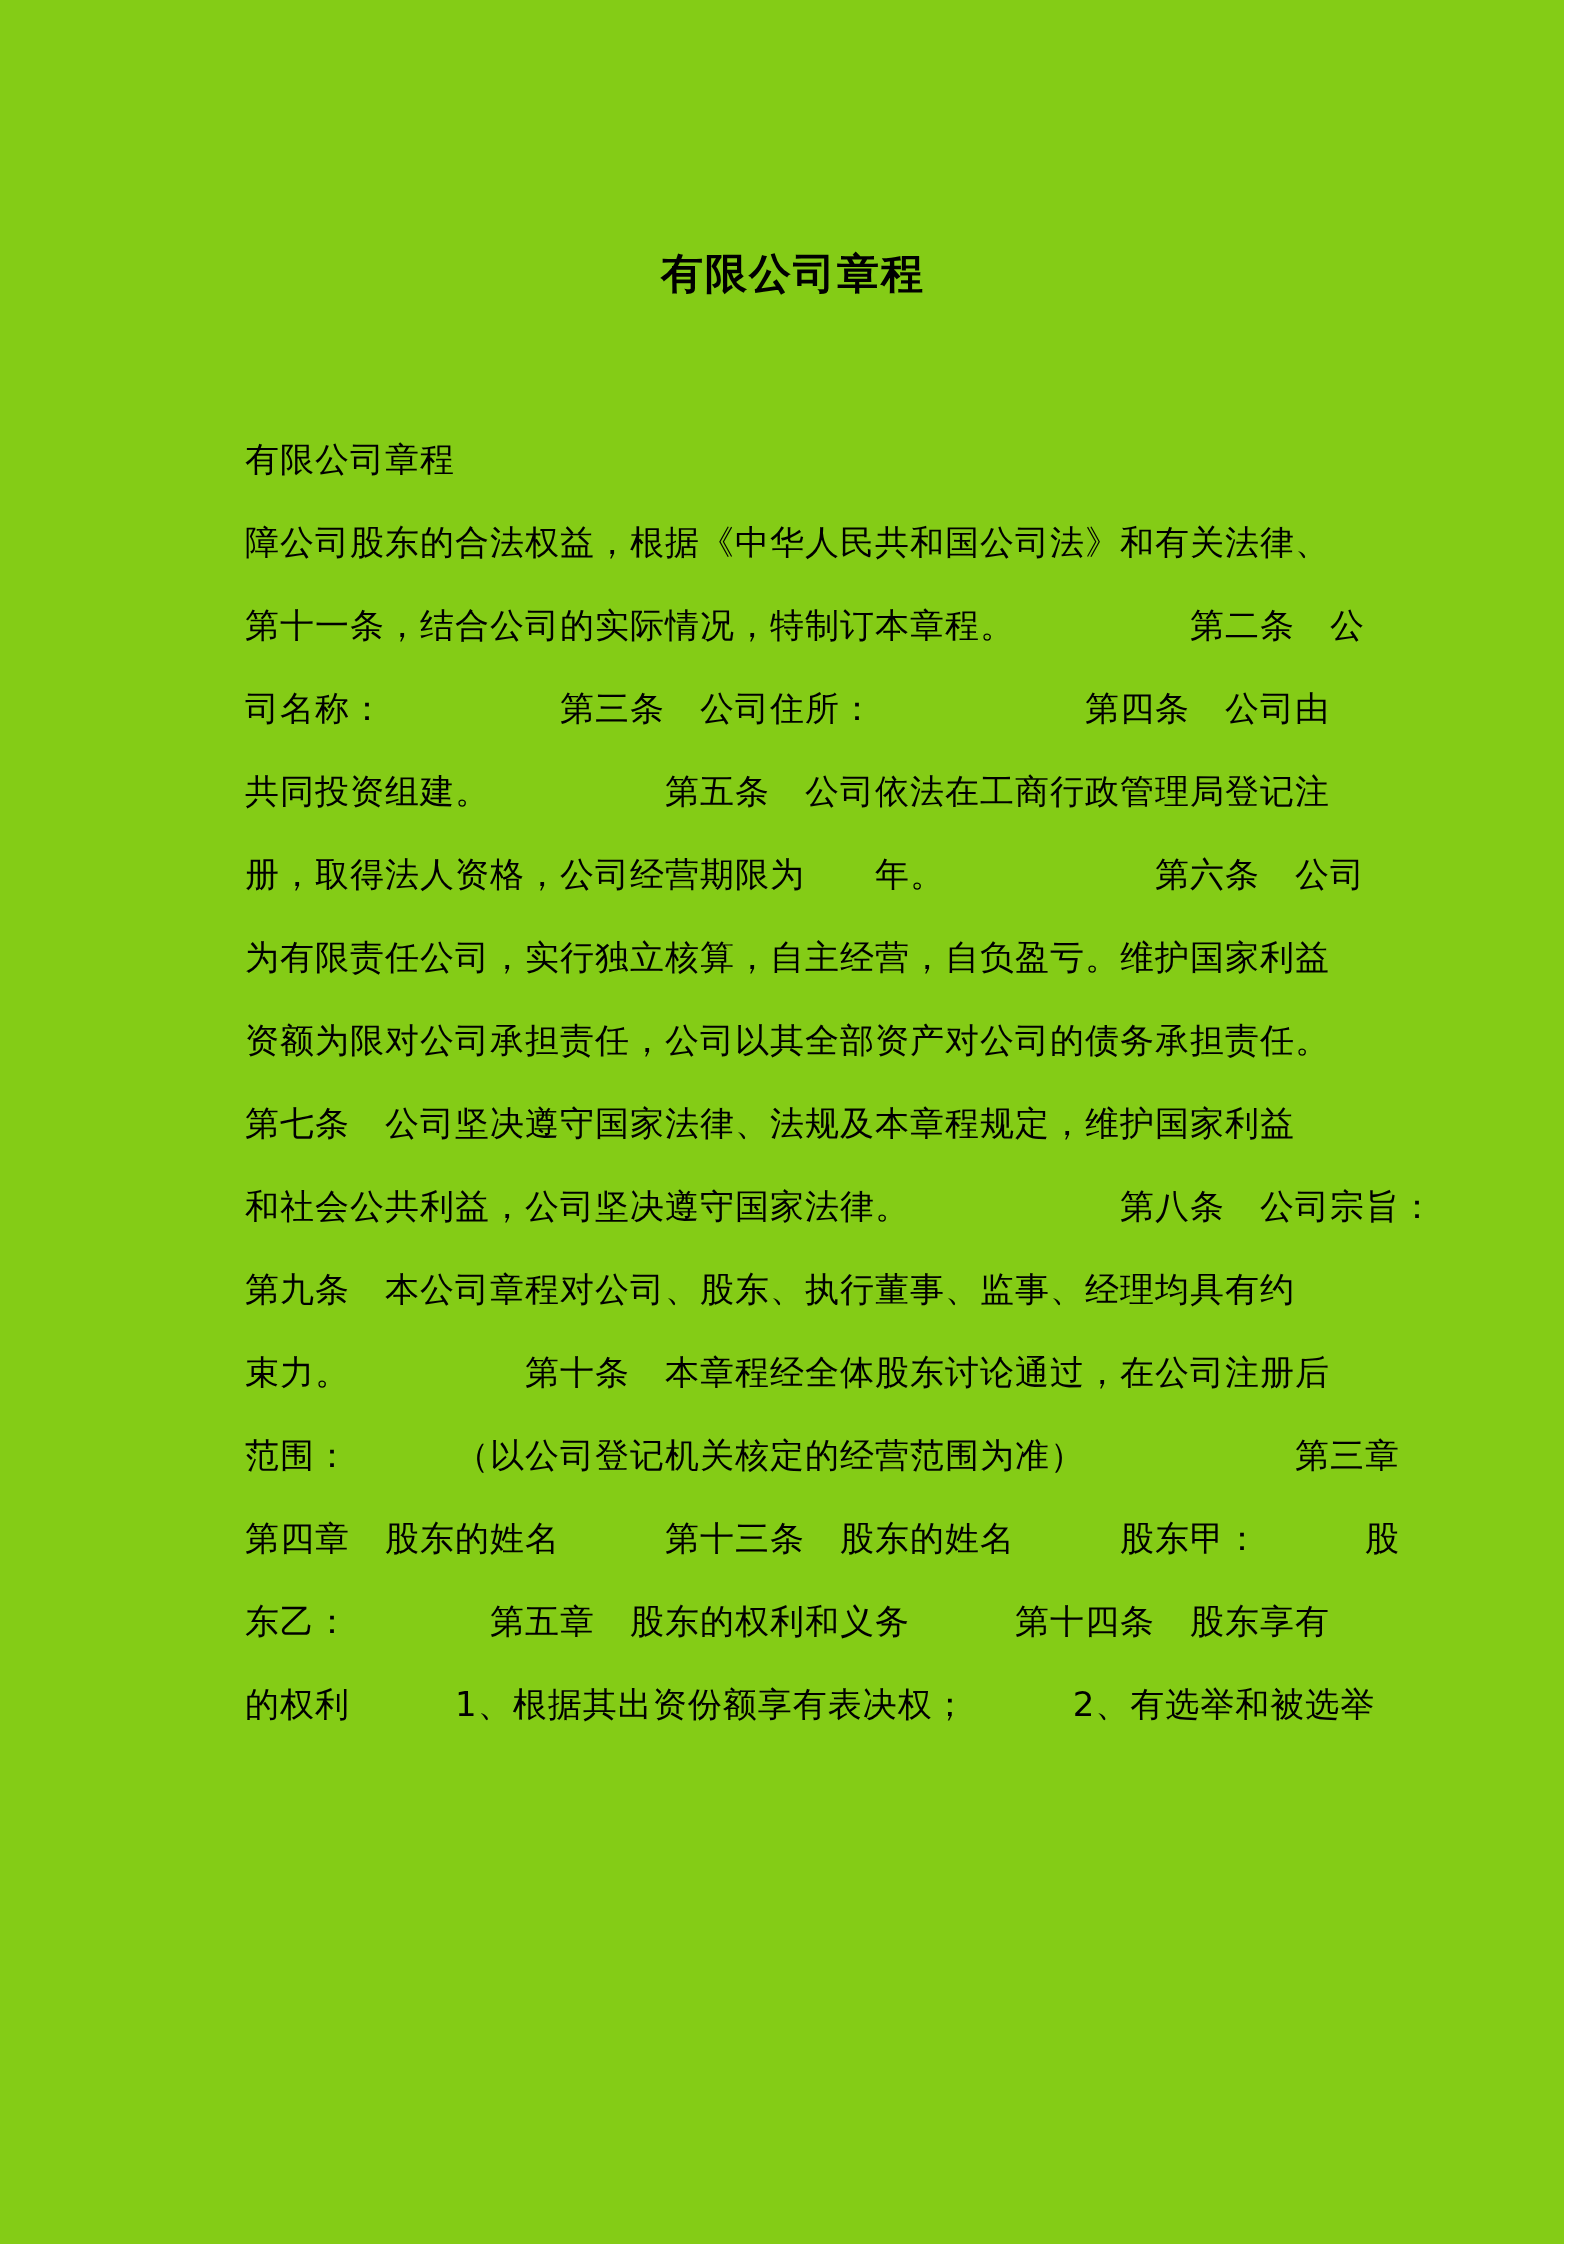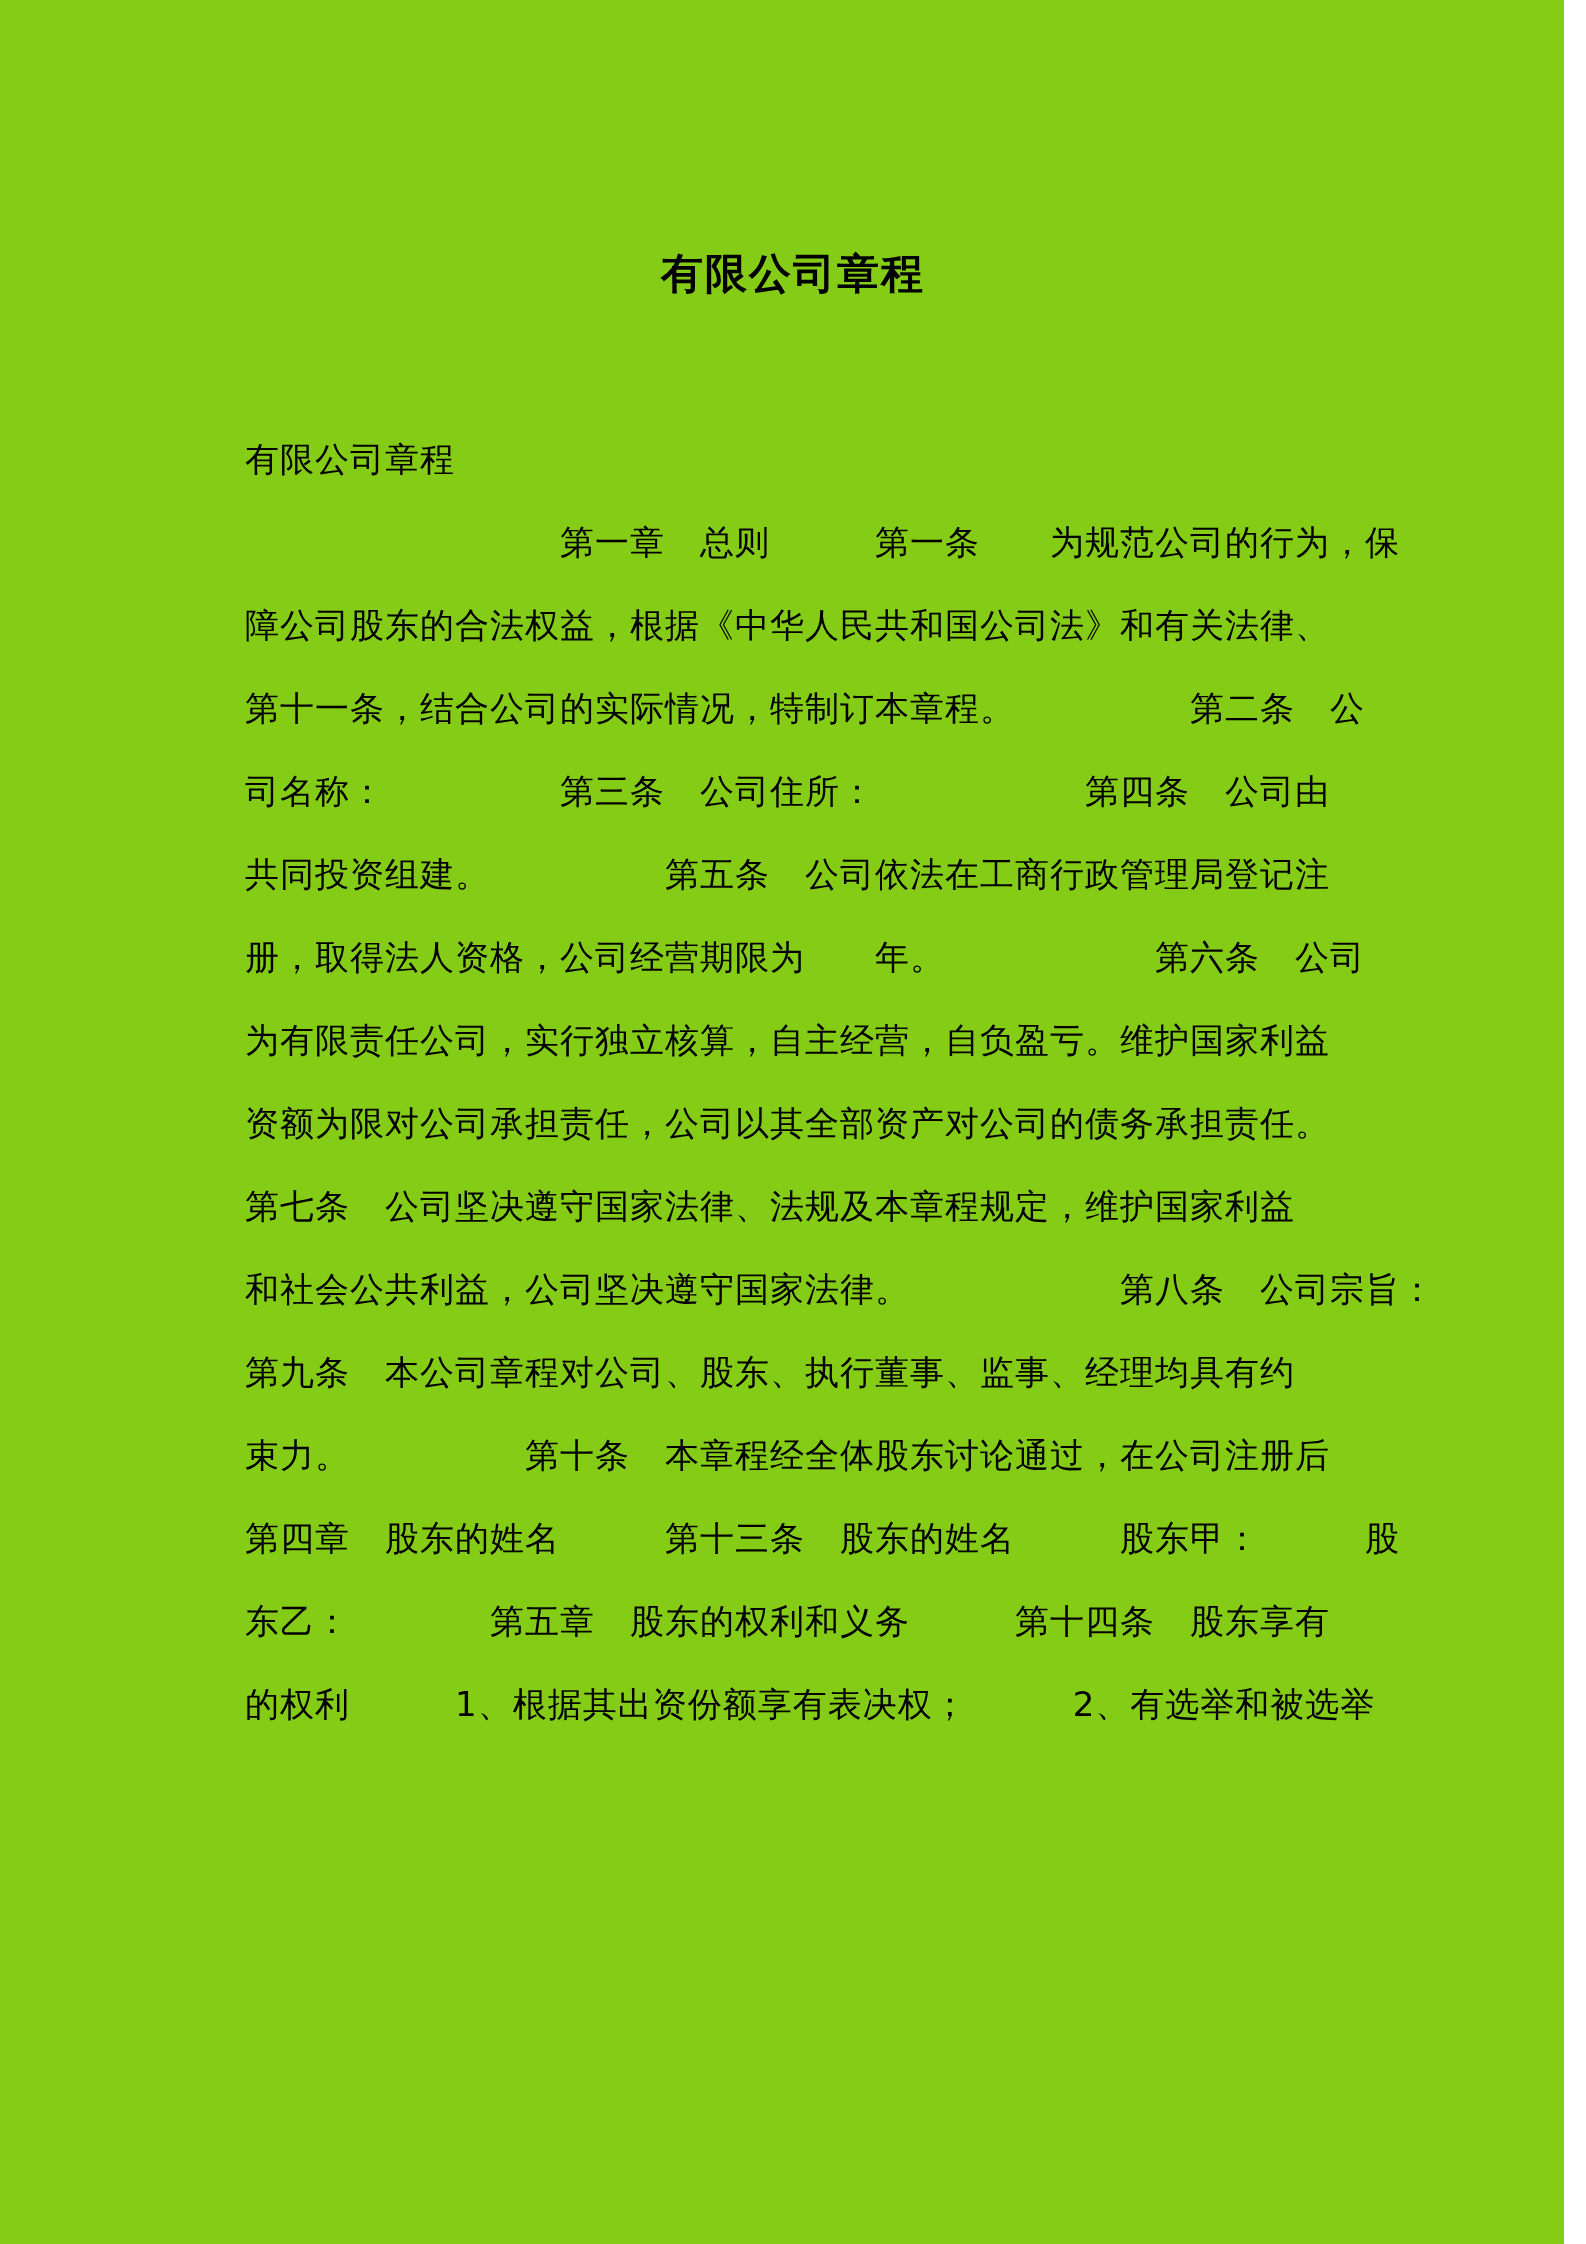--- a/index.html
+++ b/index.html
@@ -42,29 +42,29 @@
     white-space: pre;
   }
 </style>
 </head>
 <body>
 
 <div class="page">
   <h1 class="doc-title">有限公司章程</h1>
   <div class="doc-body">
     <div class="subtitle">有限公司章程</div>
-    <div class="line">　　　　　　　　　第一章　总则　　　第一条　　为规范公司的行为，保</div>
     <div class="line">障公司股东的合法权益，根据《中华人民共和国公司法》和有关法律、</div>
     <div class="line">第十一条，结合公司的实际情况，特制订本章程。　　　　　第二条　公</div>
     <div class="line">司名称：　　　　　第三条　公司住所：　　　　　　第四条　公司由</div>
     <div class="line">共同投资组建。　　　　　第五条　公司依法在工商行政管理局登记注</div>
     <div class="line">册，取得法人资格，公司经营期限为　　年。　　　　　　第六条　公司</div>
     <div class="line">为有限责任公司，实行独立核算，自主经营，自负盈亏。维护国家利益</div>
     <div class="line">资额为限对公司承担责任，公司以其全部资产对公司的债务承担责任。</div>
     <div class="line">第七条　公司坚决遵守国家法律、法规及本章程规定，维护国家利益</div>
     <div class="line">和社会公共利益，公司坚决遵守国家法律。　　　　　　第八条　公司宗旨：</div>
     <div class="line">第九条　本公司章程对公司、股东、执行董事、监事、经理均具有约</div>
     <div class="line">束力。　　　　　第十条　本章程经全体股东讨论通过，在公司注册后</div>
+    <div class="line">范围：　　　（以公司登记机关核定的经营范围为准）　　　　　　第三章</div>
     <div class="line">第四章　股东的姓名　　　第十三条　股东的姓名　　　股东甲：　　　股</div>
     <div class="line">东乙：　　　　第五章　股东的权利和义务　　　第十四条　股东享有</div>
     <div class="line">的权利　　　1、根据其出资份额享有表决权；　　　2、有选举和被选举</div>
   </div>
 </div>
 
 </body></html>

